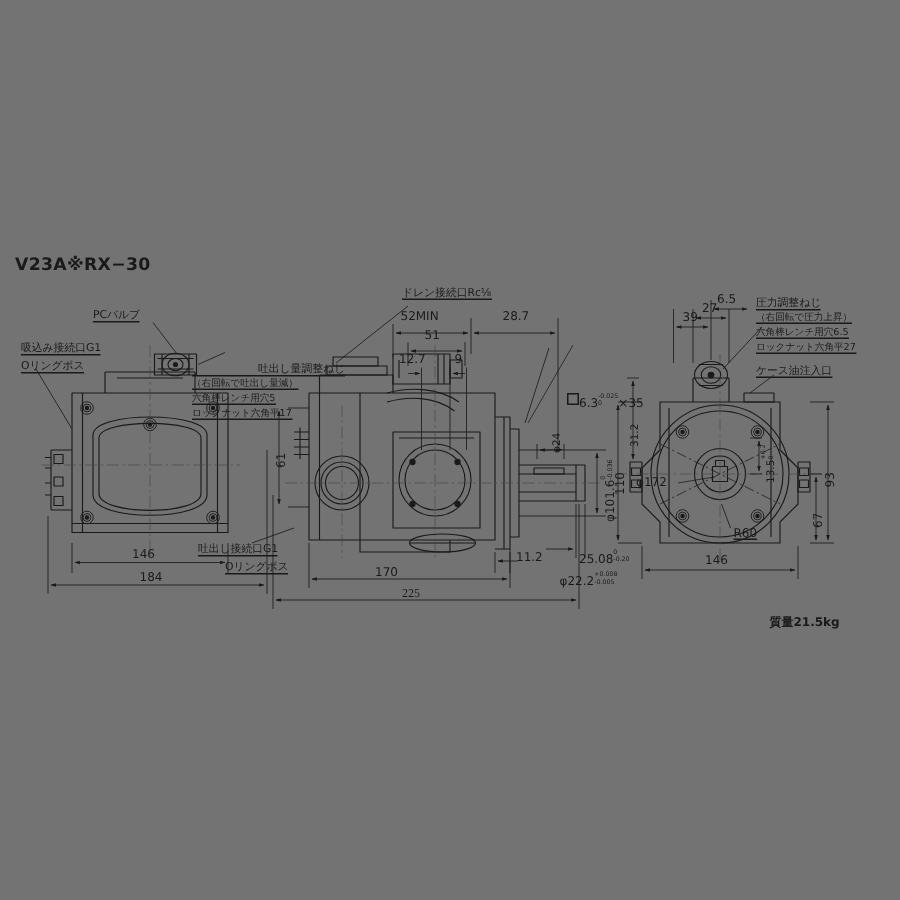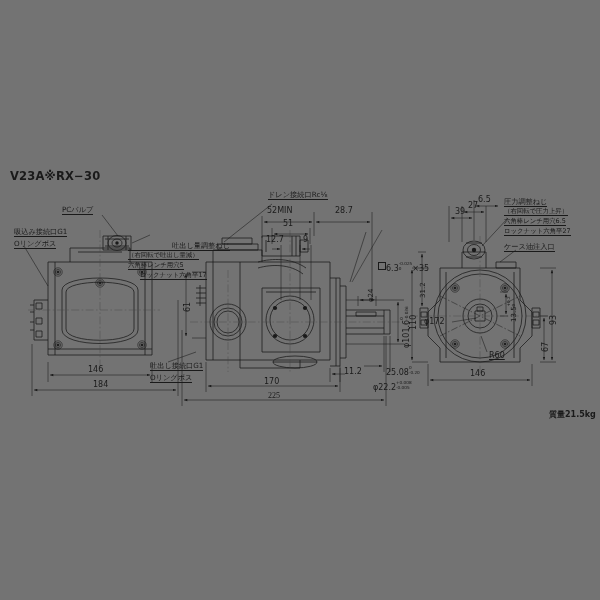--- a/index.html
+++ b/index.html
@@ -252,23 +252,23 @@
 
   <div class="t title" style="left:10px;top:170px;">V23A※RX−30</div>
 
   <div class="t lbl ul" style="left:62px;top:206px;">PCバルブ</div>
   <div class="t lbl ul" style="left:14px;top:228px;">吸込み接続口G1</div>
   <div class="t lbl ul" style="left:14px;top:240px;">Oリングボス</div>
 
   <div class="t lbl ul" style="left:128px;top:242px;padding-left:44px;">吐出し量調整ねじ</div>
   <div class="t lbl2 ul" style="left:128px;top:252px;">（右回転で吐出し量減）</div>
   <div class="t lbl2 ul" style="left:128px;top:262px;">六角棒レンチ用穴5</div>
-  <div class="t lbl2 ul" style="left:140px;top:272px;">ロックナット六角平17</div>
-
-  <div class="t lbl ul" style="left:150px;top:362px;">吐出し接続口G1</div>
+  <div class="t lbl2 ul" style="left:128px;top:272px;">ロックナット六角平17</div>
+
+  <div class="t lbl ul" style="left:132px;top:362px;">吐出し接続口G1</div>
   <div class="t lbl ul" style="left:150px;top:374px;">Oリングボス</div>
 
   <div class="t lbl ul" style="left:268px;top:191px;">ドレン接続口Rc⅛</div>
 
   <div class="t lbl ul" style="left:504px;top:198px;text-align:center;">圧力調整ねじ</div>
   <div class="t lbl2 ul" style="left:504px;top:208px;">（右回転で圧力上昇）</div>
   <div class="t lbl2 ul" style="left:504px;top:218px;">六角棒レンチ用穴6.5</div>
   <div class="t lbl2 ul" style="left:504px;top:228px;">ロックナット六角平27</div>
   <div class="t lbl ul" style="left:504px;top:243px;">ケース油注入口</div>
 
@@ -307,21 +307,21 @@
     </span>
   </div>
 
   <div class="t" style="left:373px;top:377px;">
     <span class="dim">φ22.2</span><span style="display:inline-block;vertical-align:middle;">
       <span class="tol" style="display:block;">+0.008</span>
       <span class="tol" style="display:block;">-0.005</span>
     </span>
   </div>
 
-  <div class="t dim" style="left:264px;top:378px;">170</div>
+  <div class="t dim" style="left:250px;top:378px;">170</div>
   <div class="t dim" style="left:268px;top:392px;font-family:Liberation Serif, serif;">225</div>
 
   <div class="t dim" style="left:455px;top:208px;">39</div>
   <div class="t dim" style="left:468px;top:202px;">27</div>
   <div class="t dim" style="left:478px;top:196px;">6.5</div>
   <div class="t dim vert" style="left:410px;top:330px;transform:rotate(-90deg);">110</div>
   <div class="t dimsm vert" style="left:420px;top:298px;transform:rotate(-90deg);">31.2</div>
   <div class="t dim vert" style="left:550px;top:325px;transform:rotate(-90deg);">93</div>
   <div class="t dim vert" style="left:542px;top:352px;transform:rotate(-90deg);">67</div>
 
@@ -329,15 +329,15 @@
     <span class="dimsm">13.5</span><span style="display:inline-block;vertical-align:middle;">
       <span class="tol" style="display:block;">+0.2</span>
       <span class="tol" style="display:block;">0</span>
     </span>
   </div>
 
   <div class="t dim" style="left:424px;top:318px;">φ172</div>
   <div class="t dim" style="left:489px;top:352px;text-decoration:underline;">R60</div>
   <div class="t dim" style="left:470px;top:370px;">146</div>
 
-  <div class="t mass" style="left:513px;top:411px;margin-left:36px;">質量21.5kg</div>
+  <div class="t mass" style="left:513px;top:411px;">質量21.5kg</div>
 
 </div>
 
 </body></html>

